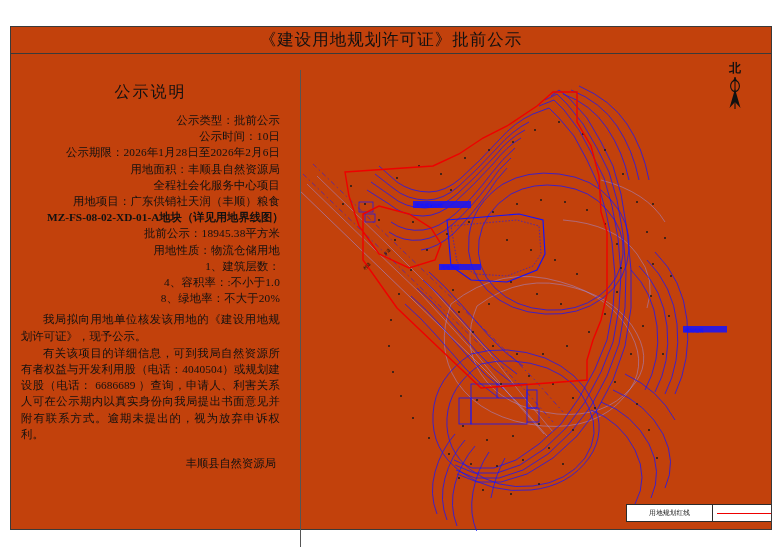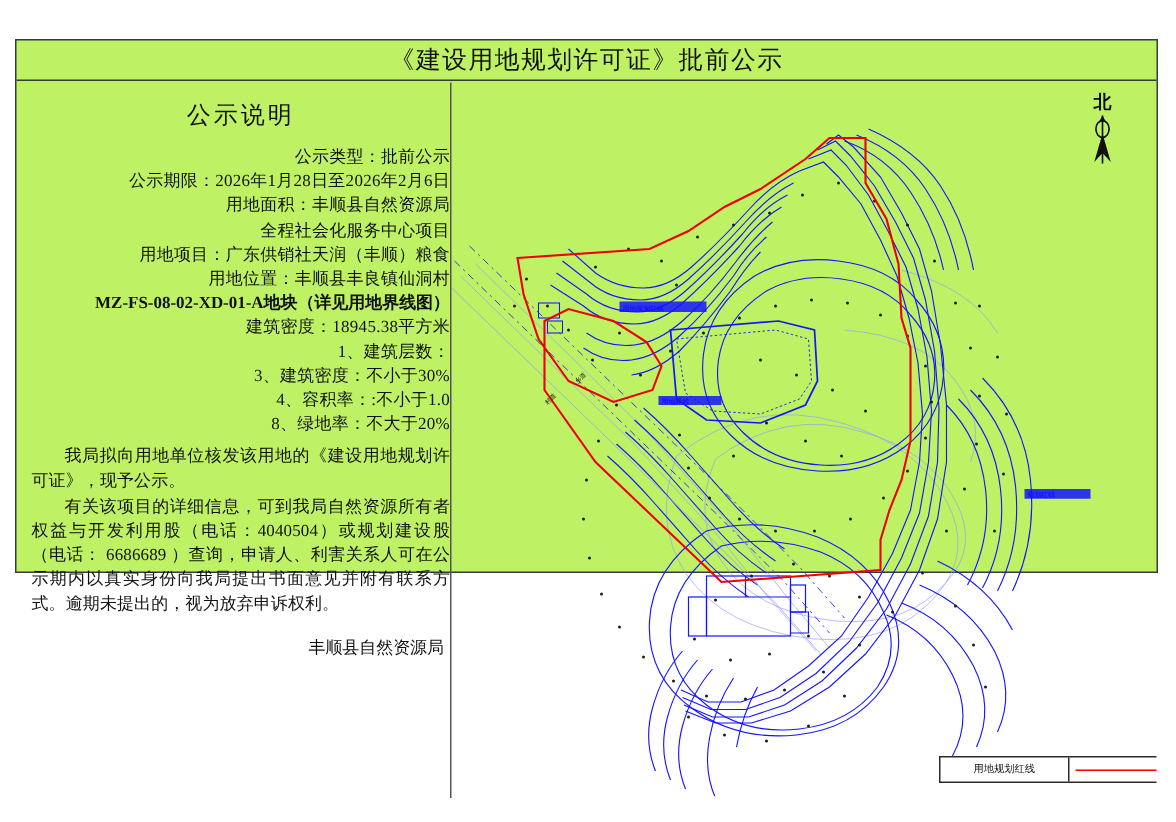--- a/index.html
+++ b/index.html
@@ -8,24 +8,24 @@
     width:784px;height:548px;
     background:#ffffff;
     font-family:"Liberation Serif","DejaVu Serif",serif;
     overflow:hidden;
     position:relative;
   }
   
   #sheet{
     position:absolute;
     left:10px;top:26px;
-    width:762px;height:356px;
+    width:762px;height:504px;
     border:1.5px solid #3a3a3a;
     box-sizing:border-box;
-    background:#bef264;
+    background:#c2410c;
   }
   
   #title-band{
     position:absolute;left:0;top:0;
     width:100%;height:27px;
     border-bottom:1.5px solid #3a3a3a;
     box-sizing:border-box;
     display:flex;align-items:center;justify-content:center;
   }
   #doc-title{
@@ -34,25 +34,25 @@
     color:#111;
     white-space:nowrap;
     font-family:"Liberation Serif","DejaVu Serif",serif;
   }
   
   #body-row{
     position:absolute;left:0;top:27px;
     width:100%;height:477px;
   }
   #text-panel{
-    position:absolute;left:0;top:1px;
+    position:absolute;left:0;top:16px;
     width:290px;height:100%;
     border-right:1.4px solid #555;
     box-sizing:border-box;
-    padding:6px 0 0 10px;
+    padding:6px 20px 0 10px;
   }
   #map-panel{
     position:absolute;left:290px;top:0;
     right:0;height:100%;
     overflow:hidden;
   }
   
   #notice-heading{
     text-align:center;
     font-size:16px;
@@ -160,48 +160,50 @@
   <div id="body-row">
 
     <div id="text-panel">
 
       <div id="notice-heading">公示说明</div>
 
       <div class="nline">
         <span>公示类型：</span><span>批前公示</span>
       </div>
 
+      <div class="nline">
+        <span>公示时间：</span><span>10日</span>
+      </div>
 
       <div class="nline">
         <span>公示期限：</span><span>2026年1月28日至2026年2月6日</span>
       </div>
 
       <div class="nline">
         <span>用地面积：</span><span>丰顺县自然资源局</span>
       </div>
 
       <div class="nline indent1">全程社会化服务中心项目</div>
 
       <div class="nline">
         <span>用地项目：</span><span>广东供销社天润（丰顺）粮食</span>
       </div>
 
-      <div class="nline">
-        <span>用地位置：</span><span>丰顺县丰良镇仙洞村</span>
-      </div>
 
       <div class="nline indent1 mono">MZ-FS-08-02-XD-01-A地块（详见用地界线图）</div>
 
       <div class="nline">
-        <span>建筑密度：</span><span>18945.38平方米</span>
-      </div>
-
+        <span>批前公示：</span><span>18945.38平方米</span>
+      </div>
+
+      <div class="nline">
+        <span>用地性质：</span><span>物流仓储用地</span>
+      </div>
 
       <div class="nline item">1、建筑层数：</div>
-      <div class="nline item">3、建筑密度：不小于30%</div>
       <div class="nline item">4、容积率：:不小于1.0</div>
       <div class="nline item">8、绿地率：不大于20%</div>
 
       <div id="gap-small"></div>
 
       <p class="para">我局拟向用地单位核发该用地的《建设用地规划许可证》，现予公示。</p>
       <p class="para tight">有关该项目的详细信息，可到我局自然资源所有者权益与开发利用股（电话：4040504）或规划建设股（电话： 6686689 ）查询，申请人、利害关系人可在公示期内以真实身份向我局提出书面意见并附有联系方式。逾期未提出的，视为放弃申诉权利。</p>
 
       <div id="signoff">丰顺县自然资源局</div>
     </div>

